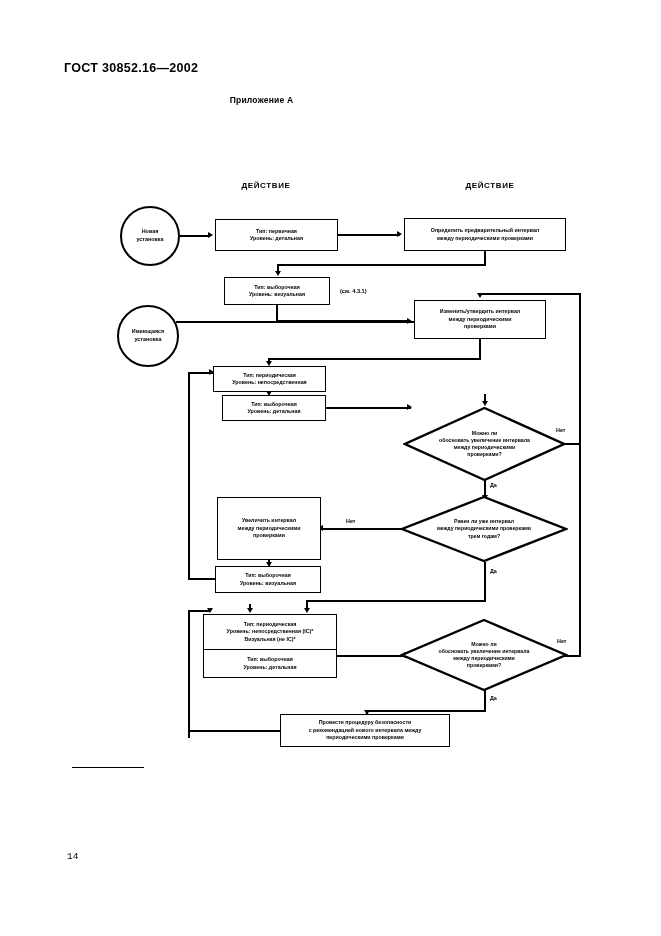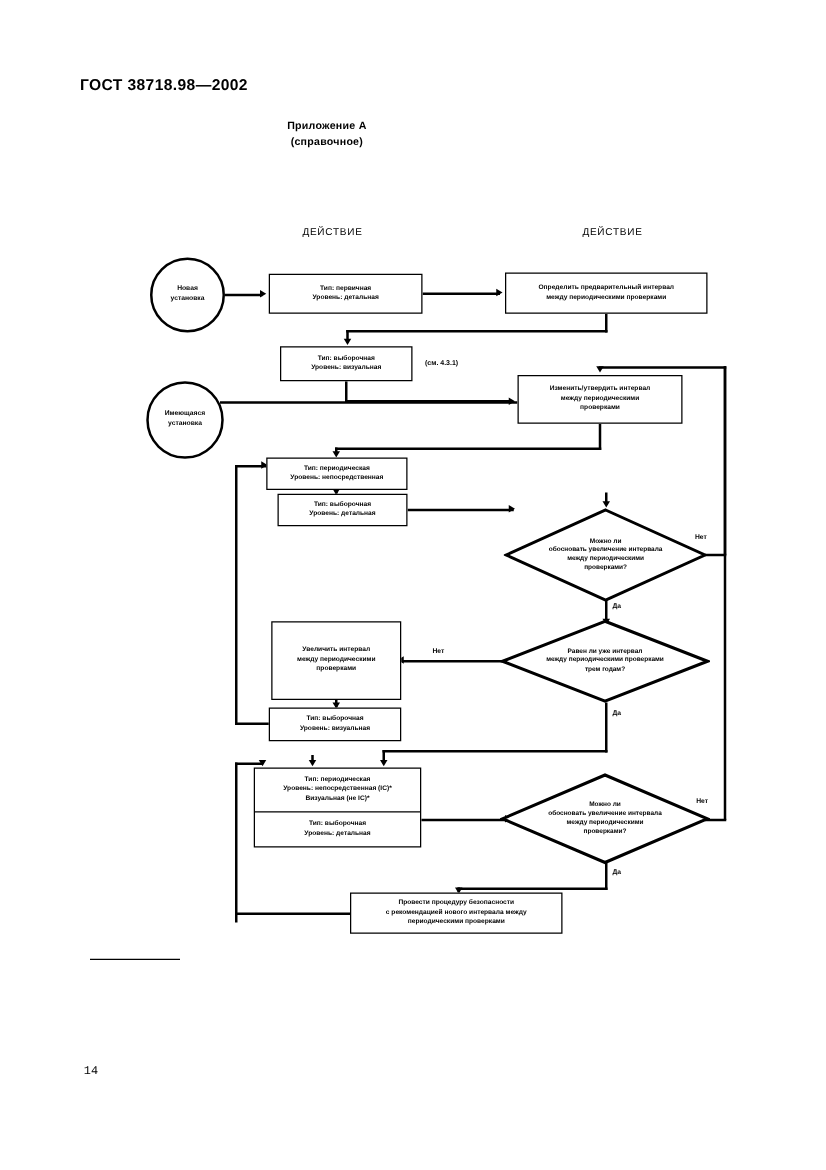--- a/index.html
+++ b/index.html
@@ -43,21 +43,21 @@
     left: 0;
     top: 148px;
     width: 661px;
     text-align: center;
     font-size: 9.7px;
     font-weight: bold;
   }
   .col-head {
     position: absolute;
     font-size: 8px;
-    font-weight: normal;
+    font-weight: bold;
     letter-spacing: 0.6px;
     text-align: center;
   }
   .col-head.action { left: 196px; top: 181px; width: 140px; }
   .col-head.decision { left: 406px; top: 181px; width: 168px; }
 
   
   .chart { position: absolute; left: 0; top: 0; width: 661px; height: 790px; }
   .node {
     position: absolute;
@@ -175,25 +175,24 @@
     top: 851px;
     font-size: 9.5px;
     font-family: Liberation Mono, monospace;
   }
 </style>
 </head>
 <body>
 
 <div id="page">
 
-  <div class="gost-header">ГОСТ 38718.98—2002</div>
+  <div class="gost-header">ГОСТ 30852.16—2002</div>
 
   <div class="appendix">
     <div>Приложение А</div>
-    <div>(справочное)</div>
   </div>
 
 
   <div class="col-head action">ДЕЙСТВИЕ</div>
   <div class="col-head decision">ДЕЙСТВИЕ</div>
 
   <div class="chart">
 
     <div class="terminal" style="left:120px; top:206px; width:60px; height:60px;">
       <span class="ln">Новая</span>

